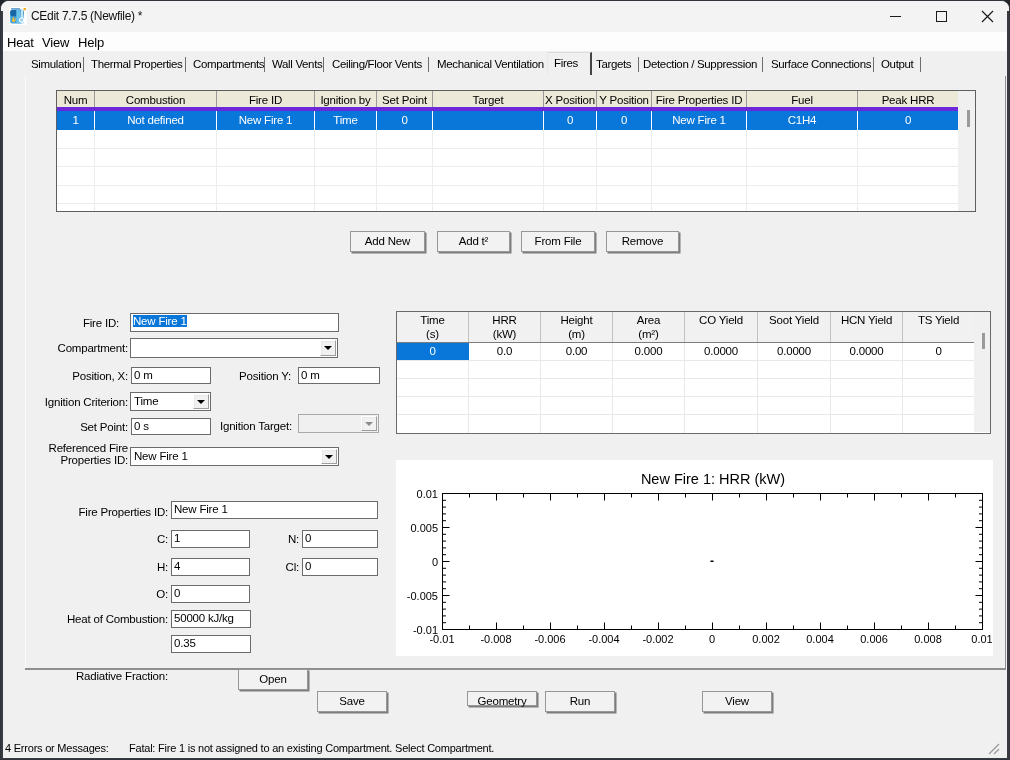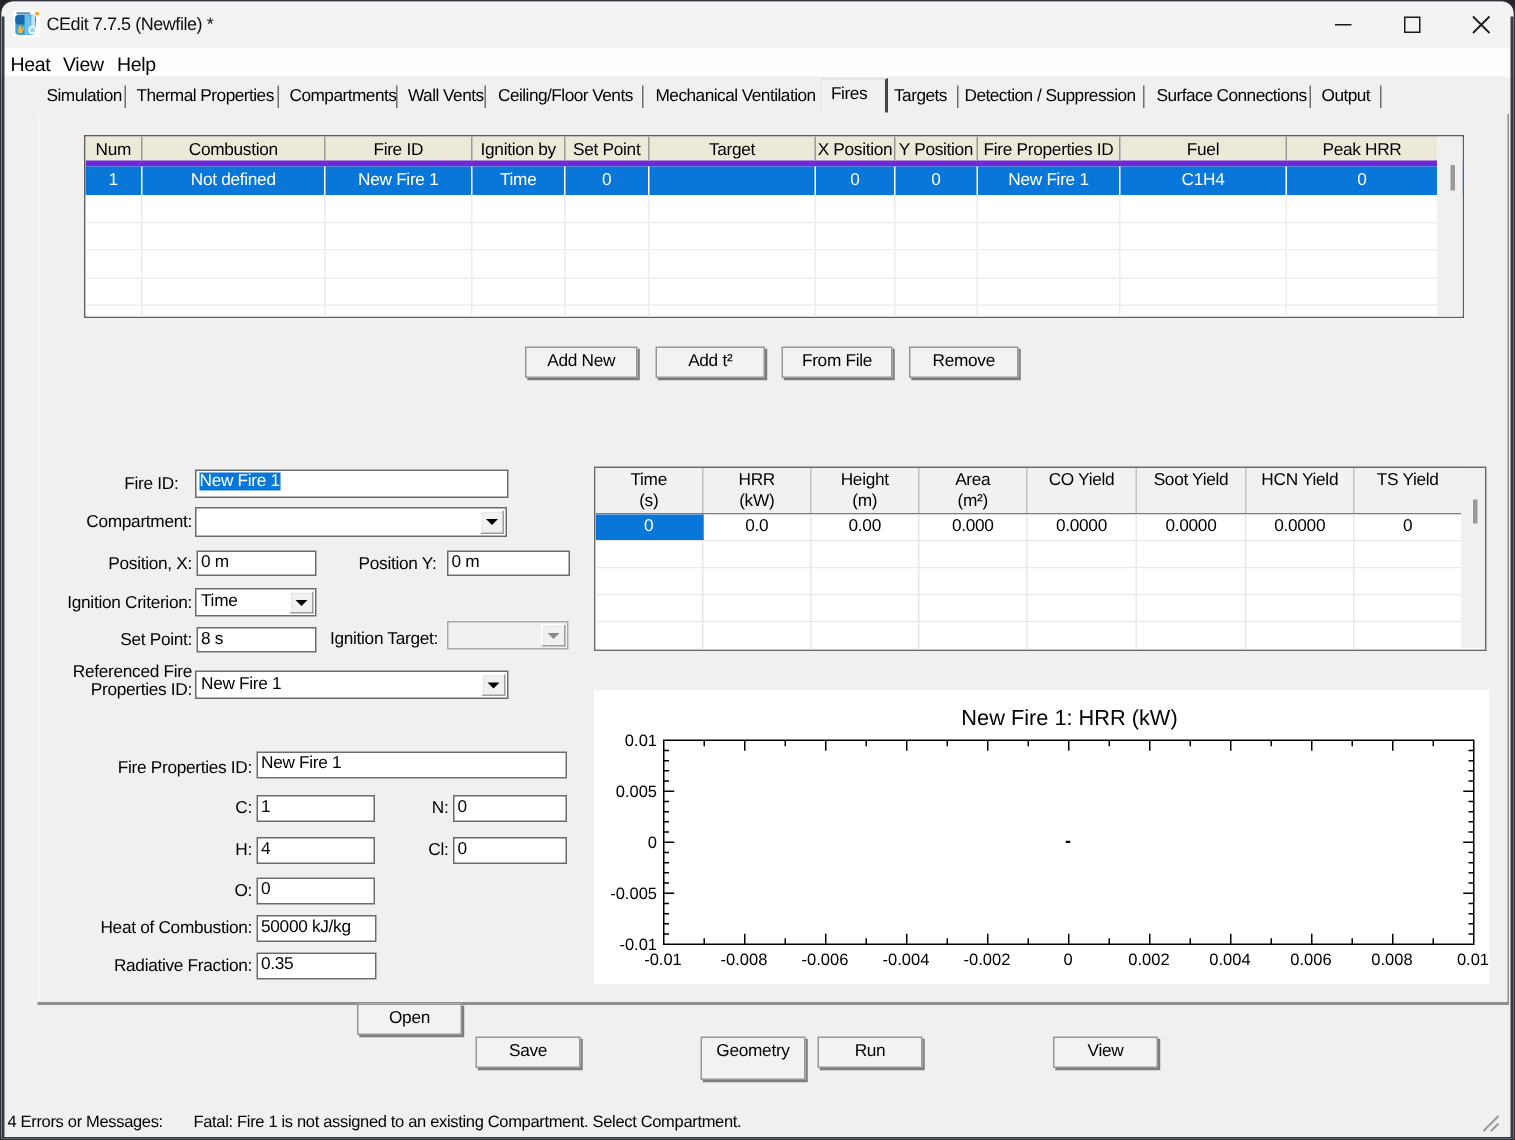--- a/index.html
+++ b/index.html
@@ -219,21 +219,21 @@
   <div class="txt" style="left:297px;top:366px;width:82px;height:17px">0 m</div>
 
   <div class="lbl" style="left:30px;top:395px;width:97px">Ignition Criterion:</div>
   <div class="combo" style="left:129px;top:391px;width:81px;height:19px">
       <span class="cbtn"></span>
       <span class="arr"></span>
       <span class="cval">Time</span>
     </div>
 
   <div class="lbl" style="left:40px;top:420px;width:87px">Set Point:</div>
-  <div class="txt" style="left:130px;top:417px;width:80px;height:17px">8 s</div>
+  <div class="txt" style="left:130px;top:417px;width:80px;height:17px">0 s</div>
   <div class="lbl" style="left:200px;top:419px;width:91px">Ignition Target:</div>
   <div class="combo" style="left:297px;top:413px;width:81px;height:19px;background:#f0f0f0;border-color:#a9a9a9">
       <span class="cbtn"></span>
       <span class="arr" style="border-top-color:#8a8a8a"></span>
     </div>
 
   <div class="lbl" style="left:30px;top:441px;width:97px">Referenced Fire<br>Properties ID:</div>
   <div class="combo" style="left:129px;top:446px;width:209px;height:19px">
       <span class="cbtn"></span>
       <span class="arr"></span>
@@ -252,21 +252,21 @@
   <div class="txt" style="left:170px;top:557px;width:79px;height:18px">4</div>
   <div class="lbl" style="left:250px;top:560px;width:48px">Cl:</div>
   <div class="txt" style="left:301px;top:557px;width:76px;height:18px">0</div>
 
   <div class="lbl" style="left:120px;top:587px;width:47px">O:</div>
   <div class="txt" style="left:170px;top:584px;width:79px;height:18px">0</div>
 
   <div class="lbl" style="left:50px;top:612px;width:117px">Heat of Combustion:</div>
   <div class="txt" style="left:170px;top:609px;width:80px;height:18px">50000 kJ/kg</div>
 
-  <div class="lbl" style="left:50px;top:637px;width:117px">Radiative Fraction:</div>
+  <div class="lbl" style="left:50px;top:669px;width:117px">Radiative Fraction:</div>
   <div class="txt" style="left:170px;top:634px;width:80px;height:18px">0.35</div>
 
   <div id="grid2" class="abs" style="left:395px;top:310px;width:595px;height:123px;border:1px solid #6a6a6a;background:#fff;overflow:hidden">
     <div class="g2h">
       <span style="width:72px">Time<br>(s)</span>
         <span style="width:72px">HRR<br>(kW)</span>
         <span style="width:72px">Height<br>(m)</span>
         <span style="width:72px">Area<br>(m²)</span>
         <span style="width:73px">CO Yield</span>
         <span style="width:73px">Soot Yield</span>
@@ -391,21 +391,21 @@
       <text x="425" y="184">0.004</text>
       <text x="479" y="184">0.006</text>
       <text x="533" y="184">0.008</text>
       <text x="587" y="184">0.01</text>
     </g>
     <rect x="314.5" y="100.5" width="3" height="1.5" fill="#000"></rect>
   </svg>
 
   <div class="btn" style="left:237px;top:668px;width:70px;height:21px">Open</div>
   <div class="btn" style="left:316px;top:690px;width:70px;height:21px">Save</div>
-  <div class="btn" style="left:466px;top:690px;width:70px;height:29px">Geometry</div>
+  <div class="btn" style="left:466px;top:690px;width:70px;height:15px">Geometry</div>
   <div class="btn" style="left:544px;top:690px;width:70px;height:21px">Run</div>
   <div class="btn" style="left:701px;top:690px;width:70px;height:21px">View</div>
 
   <div class="statustext" style="left:4px;top:741px">4 Errors or Messages:</div>
   <div class="statustext" style="left:128px;top:741px">Fatal: Fire 1 is not assigned to an existing Compartment. Select Compartment.</div>
 
   <div class="abs" style="left:1006px;top:10px;width:3px;height:750px;background:#383c42"></div>
   <div class="abs" style="left:0;top:757px;width:1010px;height:3px;background:#383c42"></div>
   <div class="abs" style="left:0;top:10px;width:1.5px;height:750px;background:#383c42"></div>
 

